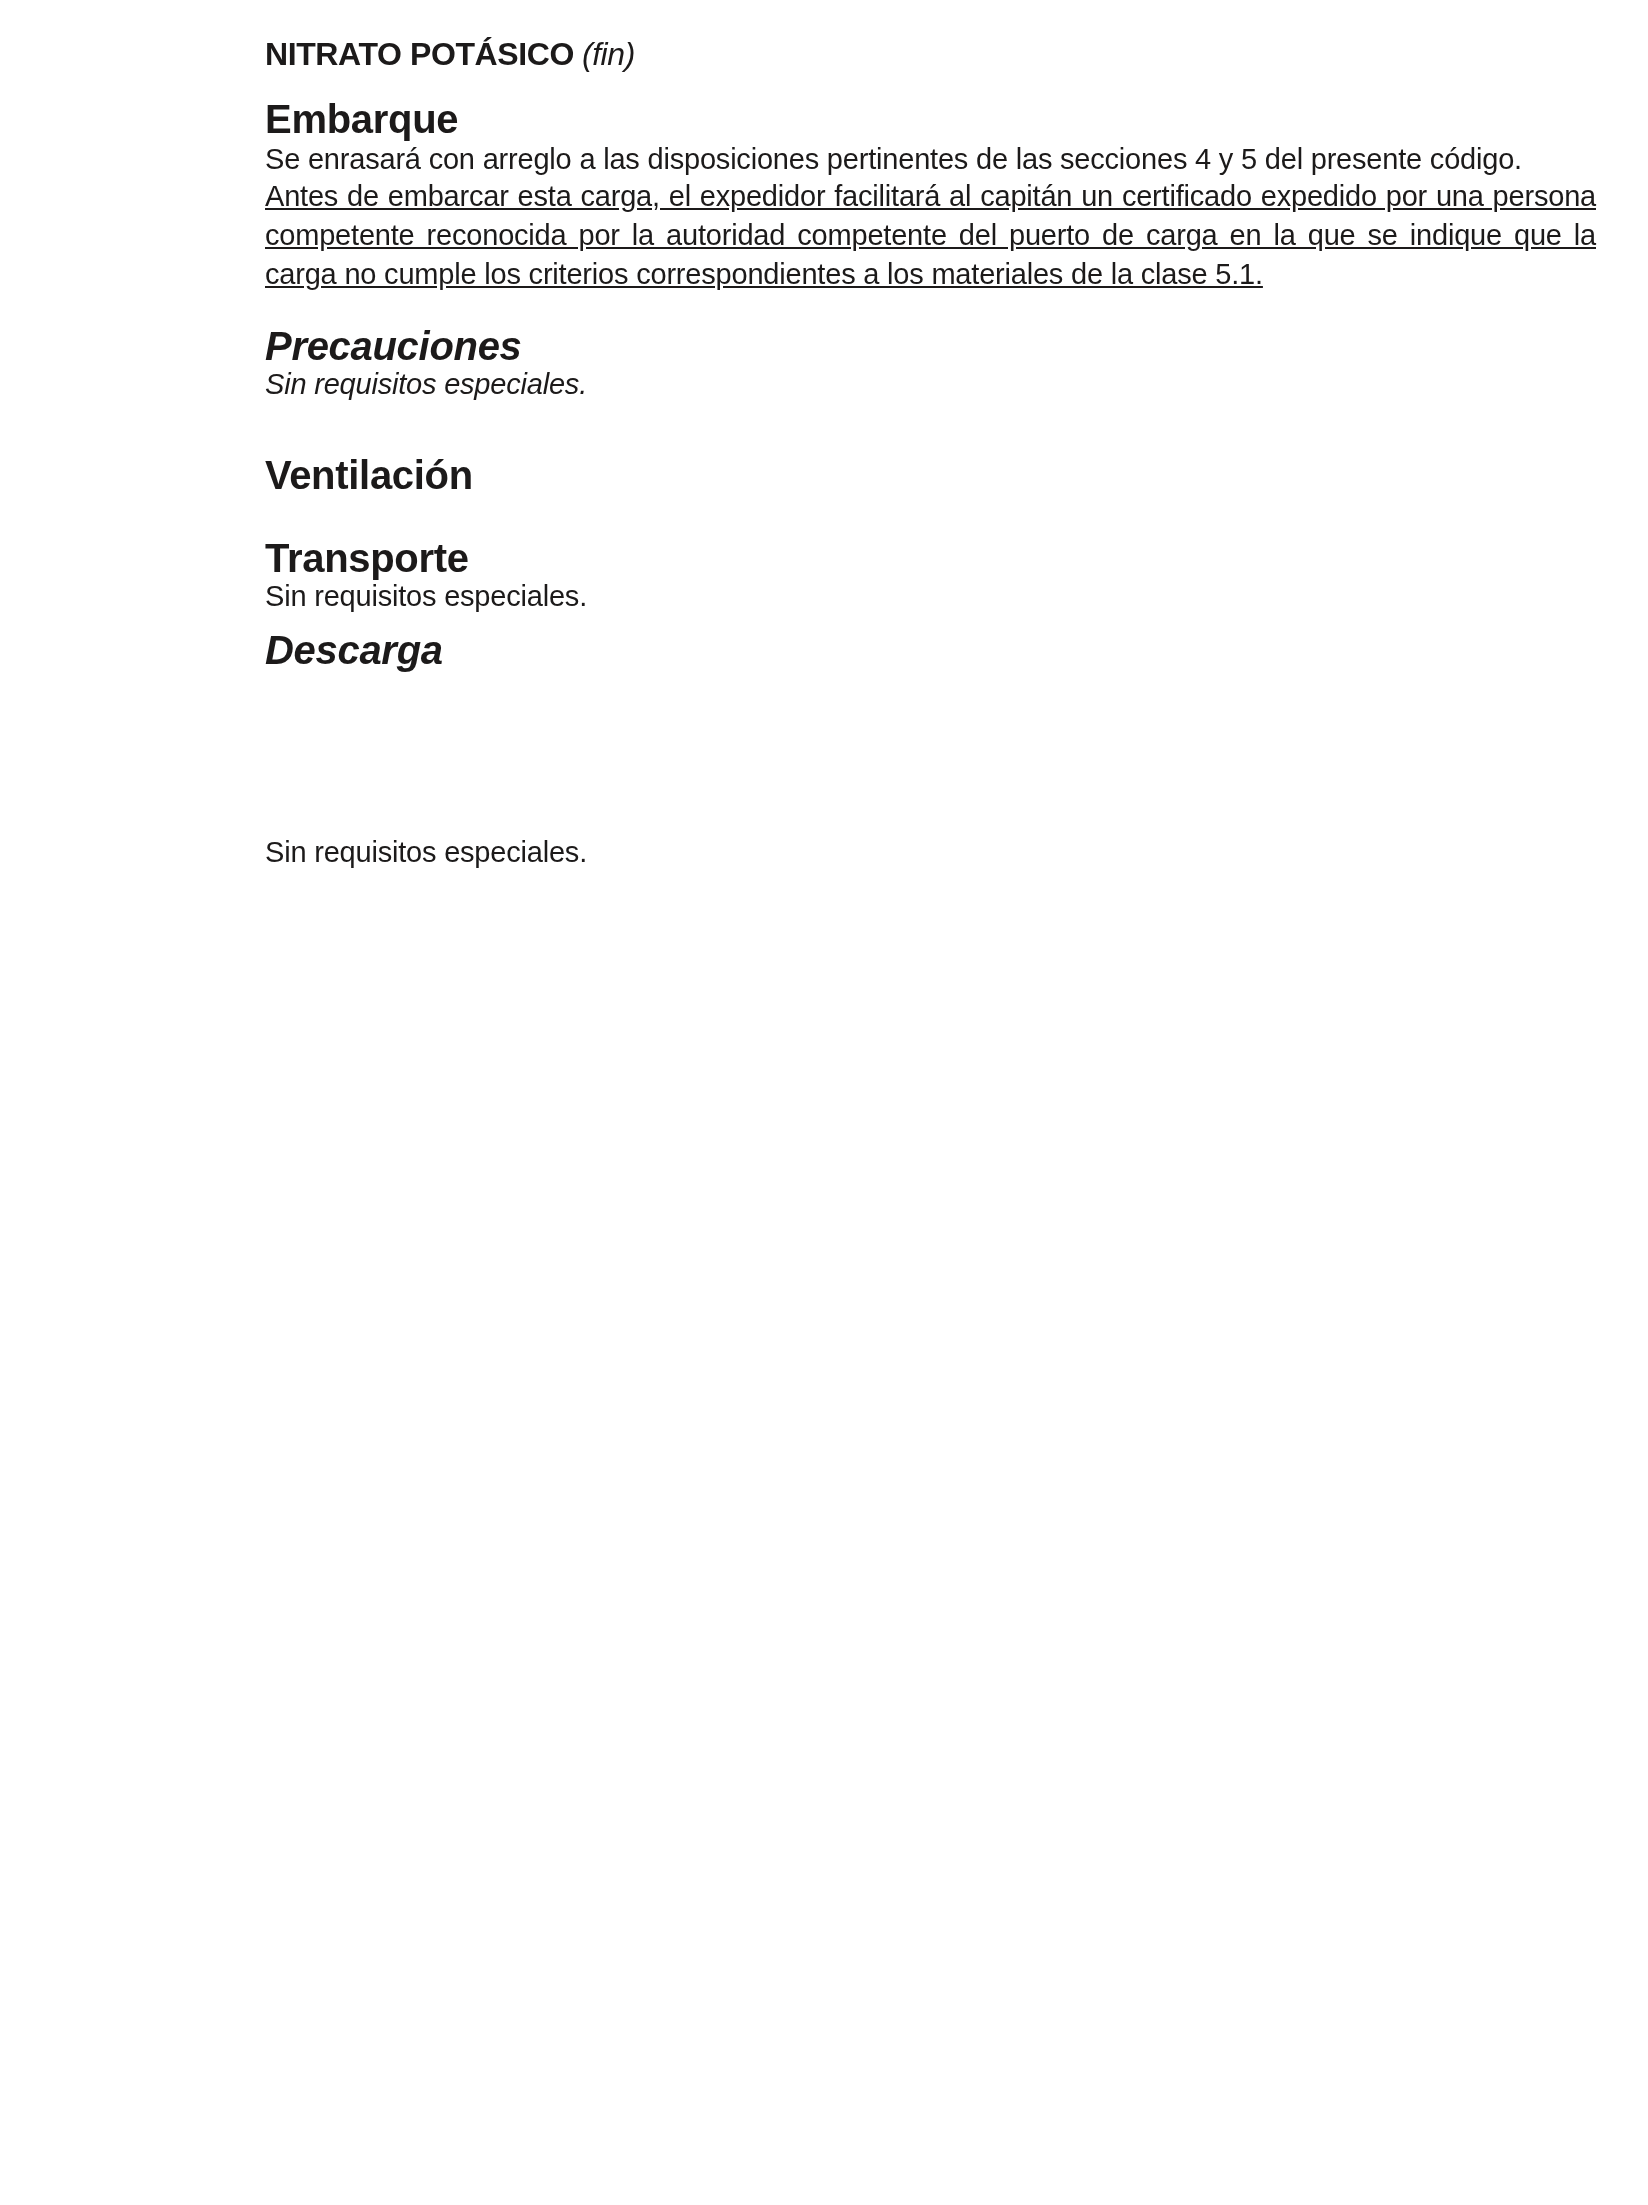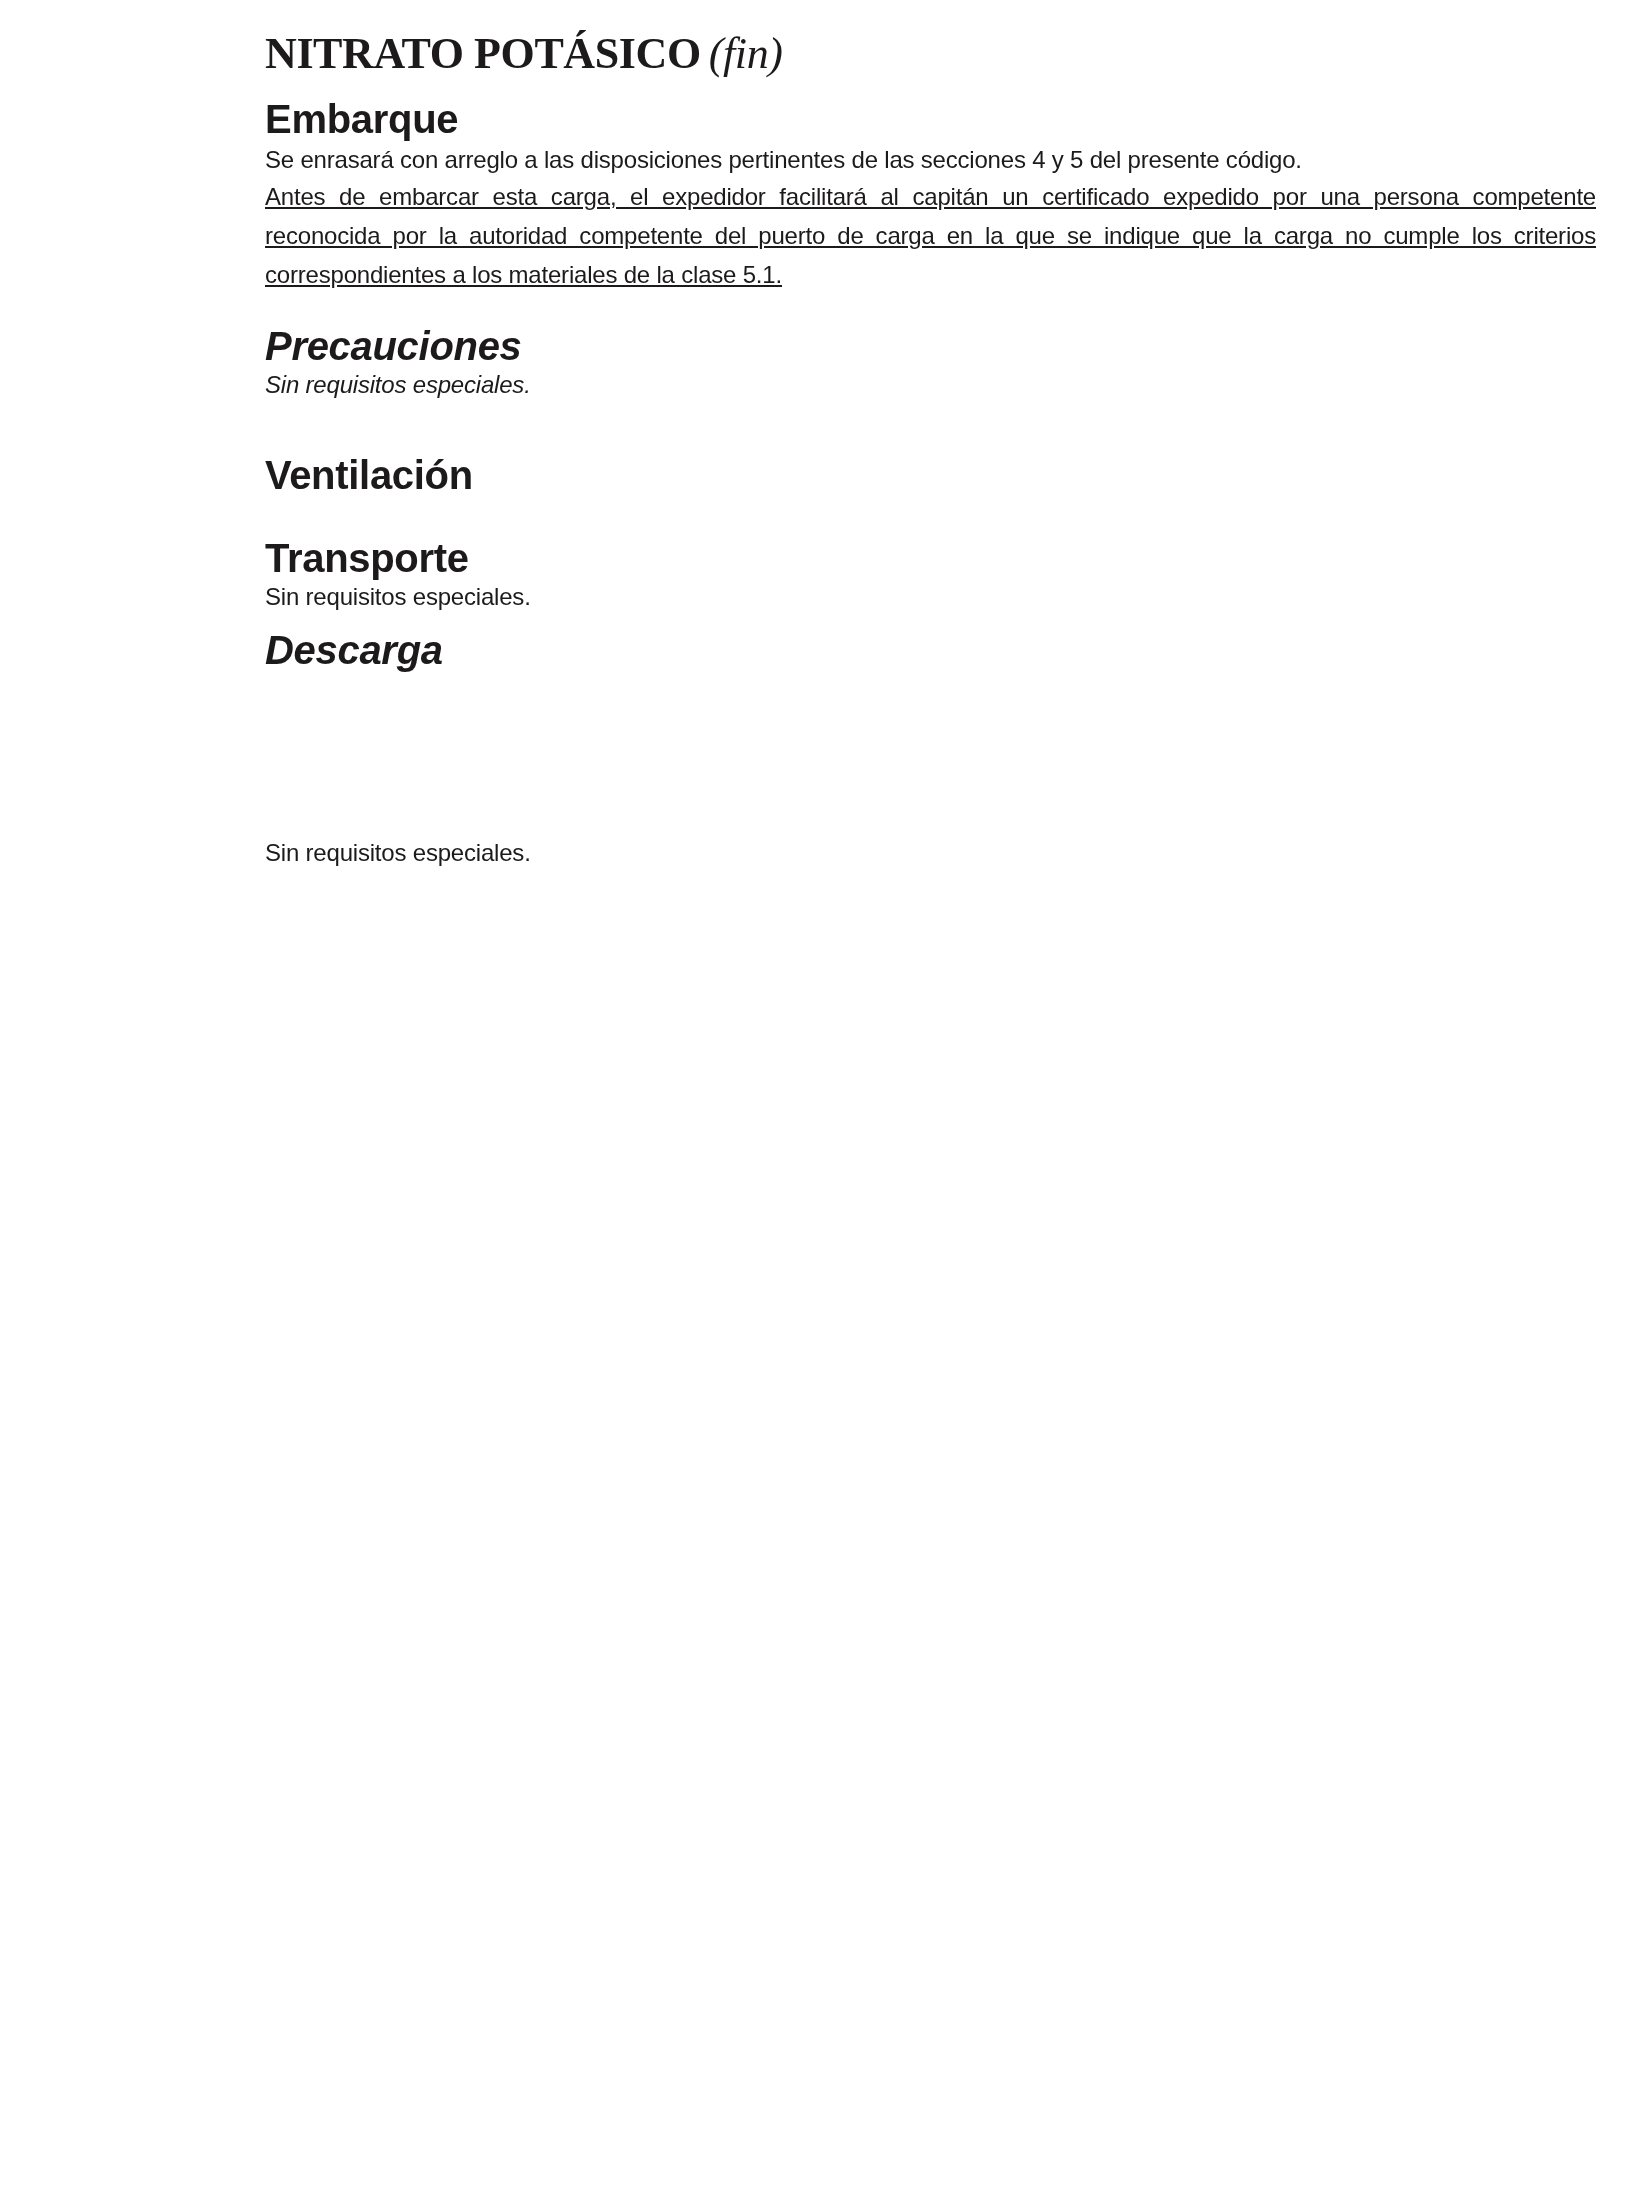--- a/index.html
+++ b/index.html
@@ -19,26 +19,25 @@
       position: absolute;
       left: 265px;
       top: 0;
       width: 1331px;
     }
     .doc-title {
       position: absolute;
       left: 0;
       top: 32px;
       margin: 0;
-      font-size: 44px;
+      font-size: 32px;
       line-height: 44px;
       font-weight: bold;
       letter-spacing: -0.4px;
       white-space: nowrap;
-      font-family: Liberation Serif, serif;
     }
     .doc-title .suffix {
       font-weight: normal;
       font-style: italic;
       margin-left: 8px;
     }
     .section {
       position: absolute;
       left: 0;
       width: 1331px;
@@ -49,21 +48,21 @@
       line-height: 38px;
       font-weight: bold;
       letter-spacing: -0.3px;
       white-space: nowrap;
     }
     .section-body {
       margin: 0;
     }
     .para {
       margin: 0;
-      font-size: 24px;
+      font-size: 29px;
       line-height: 39px;
       text-align: justify;
       letter-spacing: -0.2px;
       word-spacing: 0px;
     }
     .para.last-line-left {
       text-align-last: left;
     }
     .para + .para {
       margin-top: 0;

